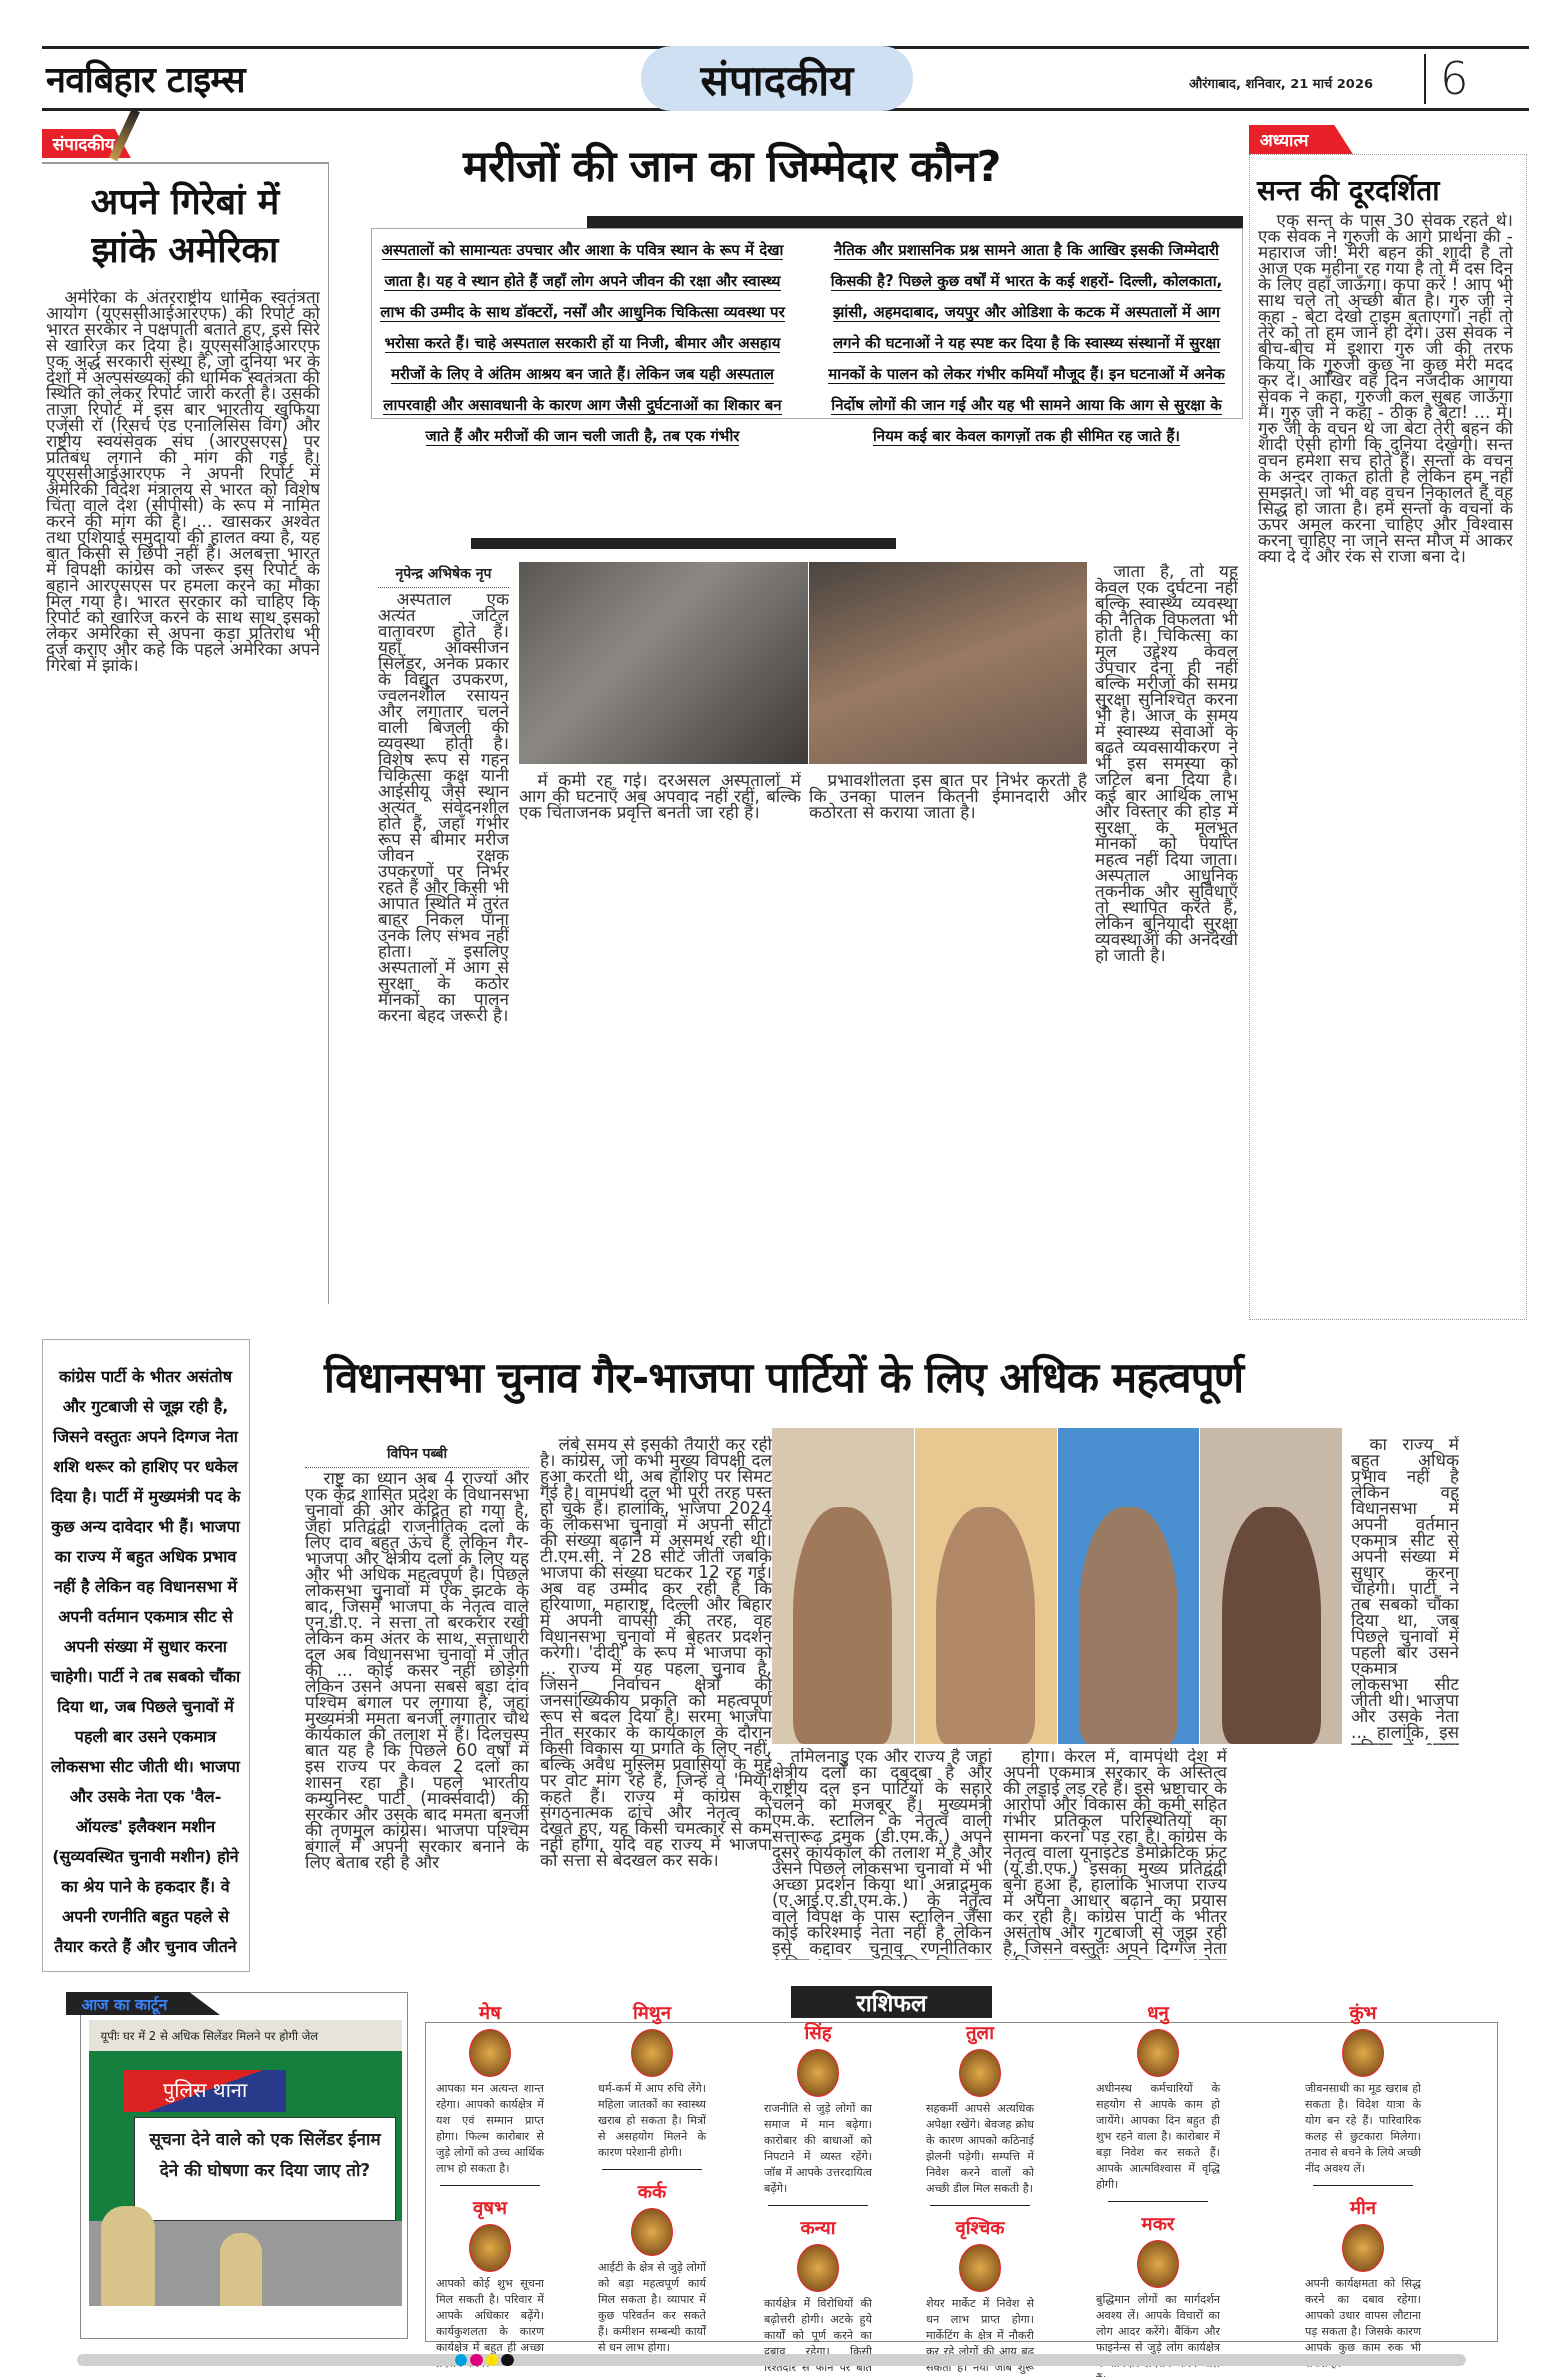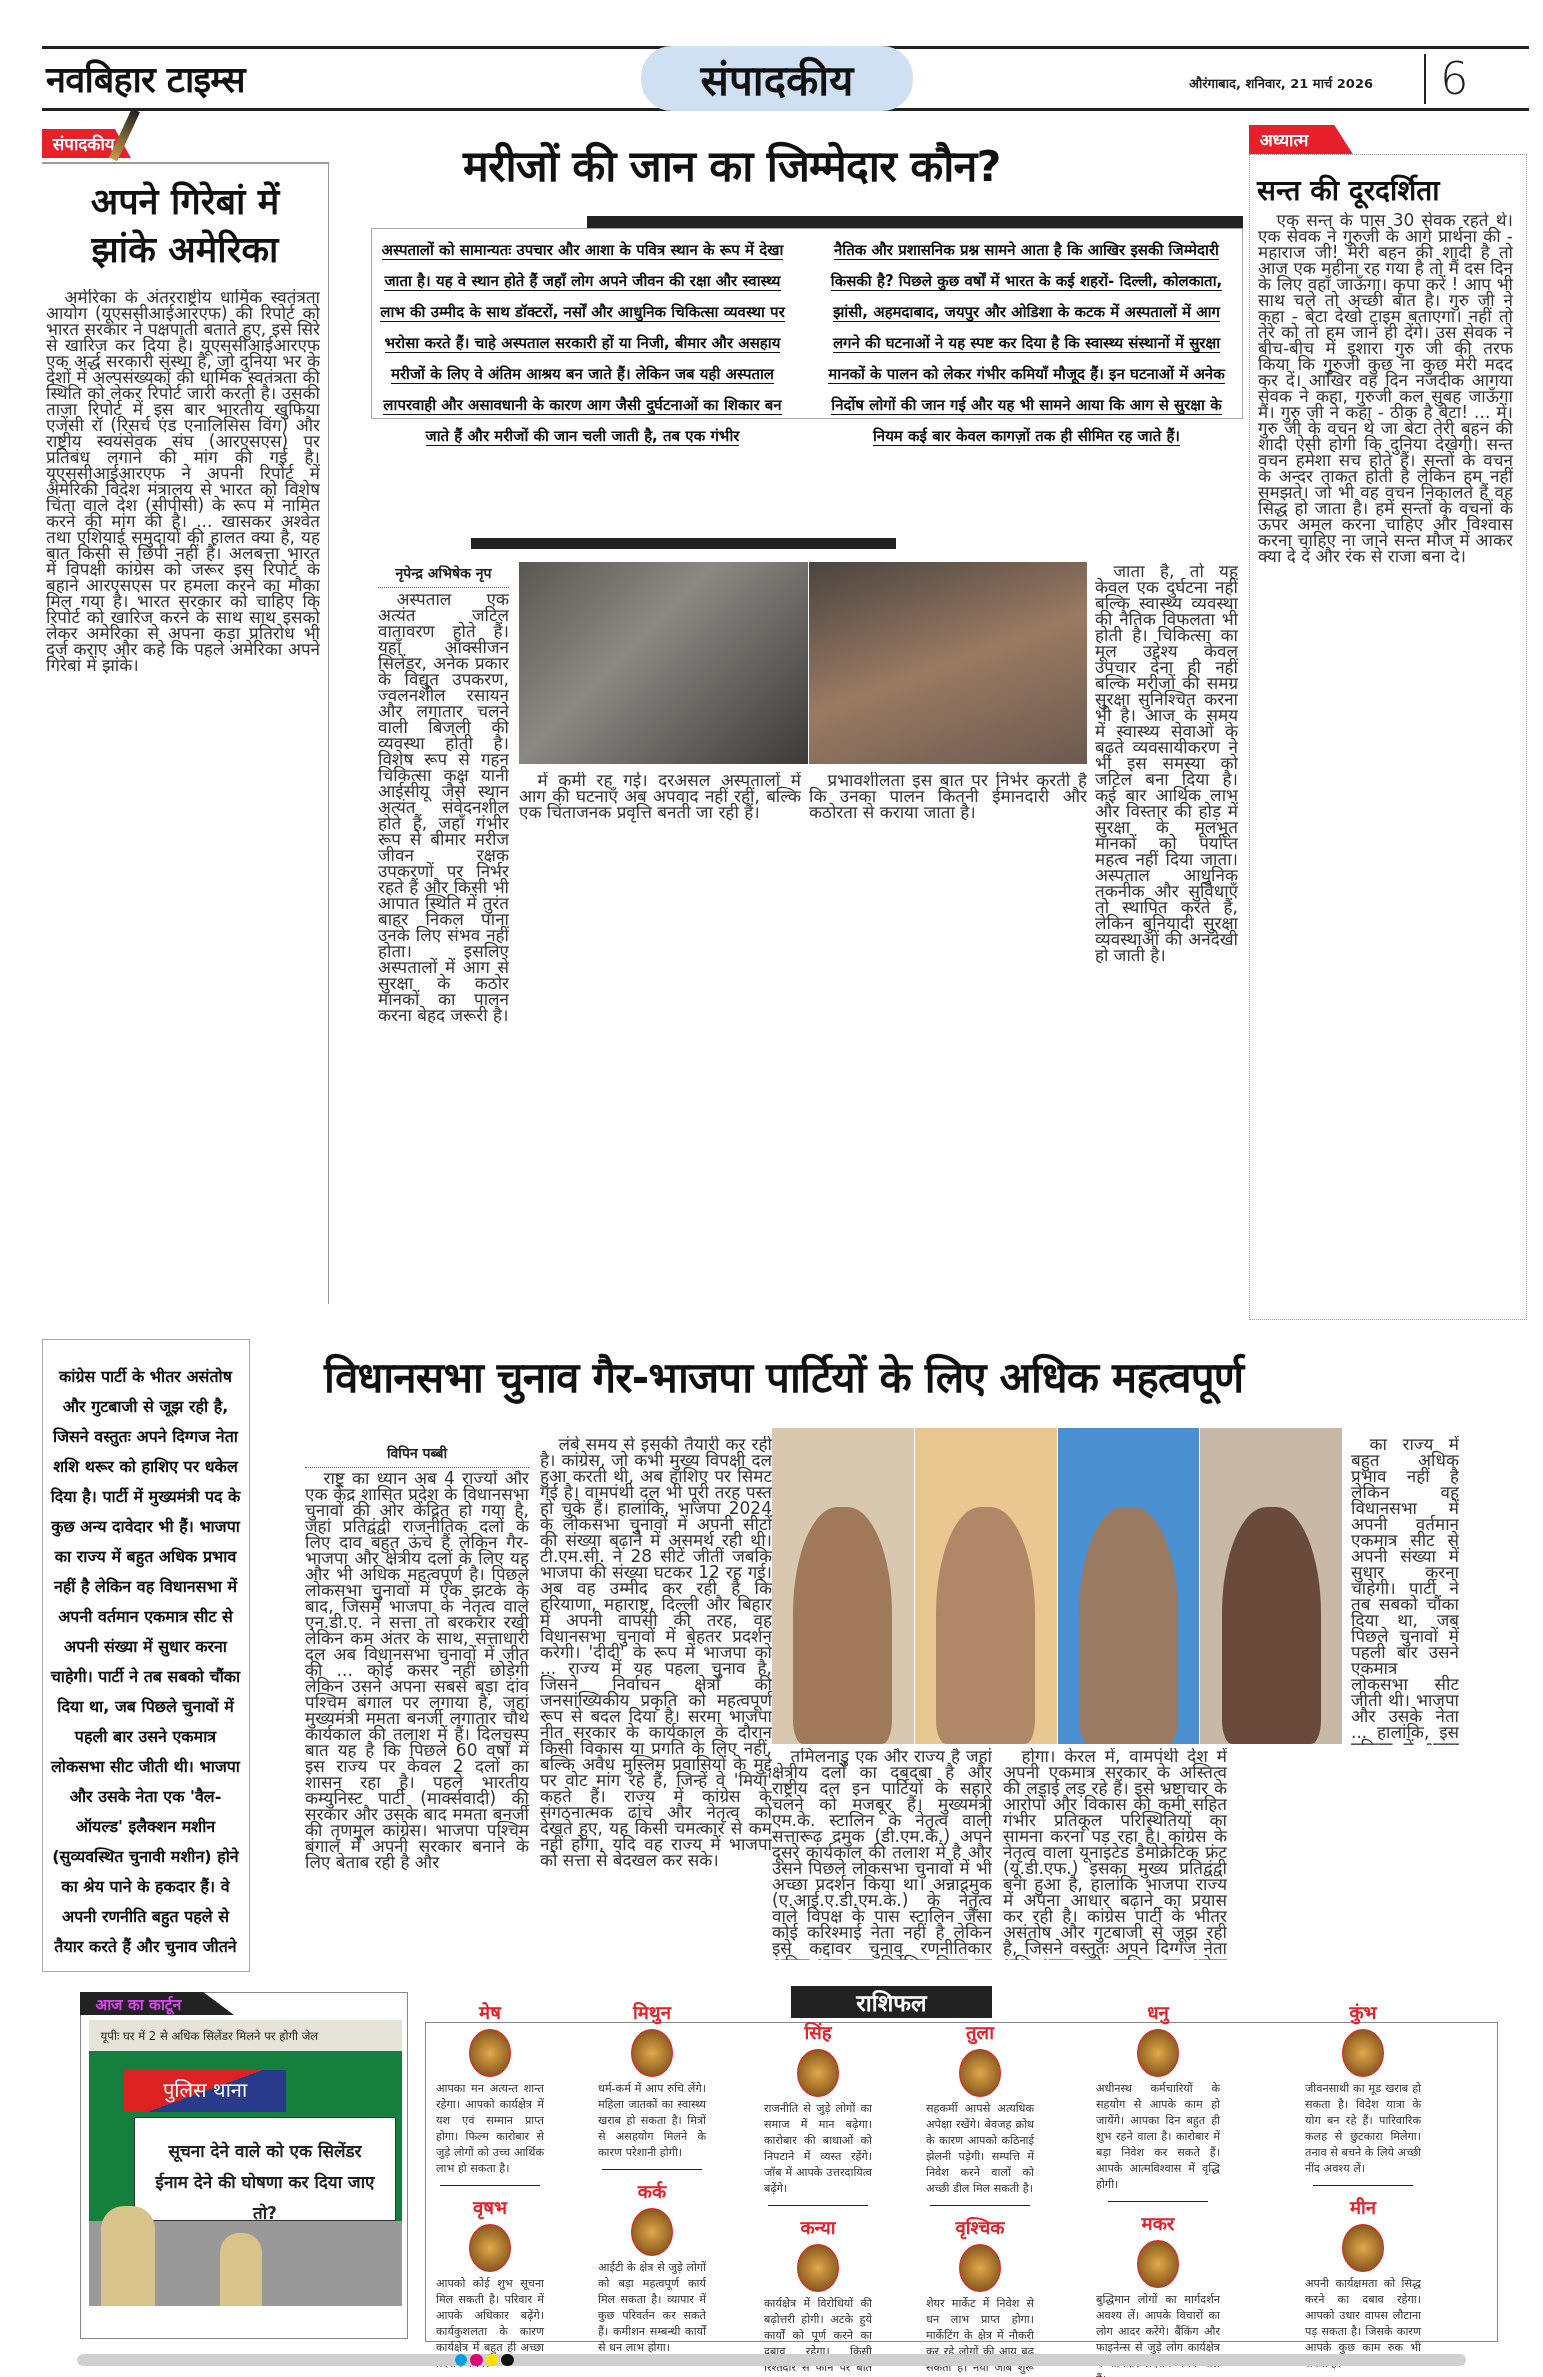--- a/index.html
+++ b/index.html
@@ -113,26 +113,26 @@
     <p>तमिलनाडु एक और राज्य है जहां क्षेत्रीय दलों का दबदबा है और राष्ट्रीय दल इन पार्टियों के सहारे चलने को मजबूर हैं। मुख्यमंत्री एम.के. स्टालिन के नेतृत्व वाली सत्तारूढ़ द्रमुक (डी.एम.के.) अपने दूसरे कार्यकाल की तलाश में है और उसने पिछले लोकसभा चुनावों में भी अच्छा प्रदर्शन किया था। अन्नाद्रमुक (ए.आई.ए.डी.एम.के.) के नेतृत्व वाले विपक्ष के पास स्टालिन जैसा कोई करिश्माई नेता नहीं है लेकिन इसे कद्दावर चुनाव रणनीतिकार अमित शाह द्वारा निर्देशित किया जा रहा है। इसके बावजूद, विपक्षी दलों के लिए स्टालिन की राह में रोड़े अटकाना एक कठिन कार्य</p>
   </div>
 <div class="abs col-text" style="left:1003px;top:1748px;width:224px;height:212px;overflow:hidden">
     <p>होगा। केरल में, वामपंथी देश में अपनी एकमात्र सरकार के अस्तित्व की लड़ाई लड़ रहे हैं। इसे भ्रष्टाचार के आरोपों और विकास की कमी सहित गंभीर प्रतिकूल परिस्थितियों का सामना करना पड़ रहा है। कांग्रेस के नेतृत्व वाला यूनाइटेड डैमोक्रेटिक फ्रंट (यू.डी.एफ.) इसका मुख्य प्रतिद्वंद्वी बना हुआ है, हालांकि भाजपा राज्य में अपना आधार बढ़ाने का प्रयास कर रही है। कांग्रेस पार्टी के भीतर असंतोष और गुटबाजी से जूझ रही है, जिसने वस्तुतः अपने दिग्गज नेता शशि थरूर को हाशिए पर धकेल दिया है। पार्टी में मुख्यमंत्री पद के कुछ अन्य दावेदार भी हैं। भाजपा</p>
   </div>
 <div class="abs col-text" style="left:1351px;top:1436px;width:108px;height:309px;overflow:hidden">
     <p>का राज्य में बहुत अधिक प्रभाव नहीं है लेकिन वह विधानसभा में अपनी वर्तमान एकमात्र सीट से अपनी संख्या में सुधार करना चाहेगी। पार्टी ने तब सबको चौंका दिया था, जब पिछले चुनावों में पहली बार उसने एकमात्र लोकसभा सीट जीती थी। भाजपा और उसके नेता ... हालांकि, इस प्रक्रिया में असम के सरमा जैसे इसके कुछ नेता अति कर देते हैं। चुनावी बयानबाजी के मामले में पार्टी को संयम बरतने की जरूरत है। कुल मिलाकर, जहां भाजपा अपने प्रदर्शन में सुधार के लिए उत्सुक होगी, वहीं 'इंडियन नैशनल डिवैल्पमैंटल इंक्लूसिव एलायंस' (इंडिया) के लिए दाव अधिक ऊंचे हैं, क्योंकि यदि गठबंधन सहयोगी अच्छा प्रदर्शन नहीं करते हैं, तो उसके पास खोने के लिए बहुत कुछ है।</p>
   </div>
 
 <div class="abs" style="left:80px;top:1992px;width:328px;height:347px;border:0.8px solid #888"></div>
-<div class="abs" style="left:80px;top:1992px;width:154px;height:23px;background:#222;color:#d946ef;font-weight:bold;font-size:15.4px;padding:1.5px 15.4px;clip-path:polygon(0 0,80% 0,100% 100%,0 100%)">आज का कार्टून</div>
+<div class="abs" style="left:66px;top:1992px;width:154px;height:23px;background:#222;color:#3b82f6;font-weight:bold;font-size:15.4px;padding:1.5px 15.4px;clip-path:polygon(0 0,80% 0,100% 100%,0 100%)">आज का कार्टून</div>
 <div class="abs" style="left:89px;top:2020px;width:313px;height:31px;background:#e6e4d8;font-size:11.6px;padding:7.7px 11.6px;color:#222">यूपीः घर में 2 से अधिक सिलेंडर मिलने पर होगी जेल</div>
 <div class="abs" style="left:89px;top:2051px;width:313px;height:255px;background:#15803d;overflow:hidden">
   <div style="position:absolute;left:35px;top:19.3px;width:162px;height:42px;background:linear-gradient(160deg,#d22 50%,#2a3a8a 50%);color:#fff;font-size:20px;text-align:center;padding-top:6.2px">पुलिस थाना</div>
   <div style="position:absolute;left:0;bottom:0;width:100%;height:85px;background:#999"></div>
-  <div style="position:absolute;left:45px;top:66px;width:262px;height:104px;background:#fff;border:0.8px solid #333;font-size:17px;line-height:31px;text-align:center;padding:18px;font-weight:bold;color:#222">सूचना देने वाले को एक सिलेंडर ईनाम देने की घोषणा कर दिया जाए तो?</div>
+  <div style="position:absolute;left:45px;top:66px;width:262px;height:104px;background:#fff;border:0.8px solid #333;font-size:17px;line-height:31px;text-align:center;padding:6px;font-weight:bold;color:#222">सूचना देने वाले को एक सिलेंडर ईनाम देने की घोषणा कर दिया जाए तो?</div>
   <div style="position:absolute;left:11.6px;bottom:0;width:54px;height:100px;background:#d8c48a;border-radius:23px 23px 0 0"></div>
   <div style="position:absolute;left:131px;bottom:0;width:42px;height:73px;background:#d8c48a;border-radius:19.3px 19.3px 0 0"></div>
 </div>
 
 <div class="abs" style="left:425px;top:2022px;width:1073px;height:320px;border:0.8px solid #888"></div>
 <div class="abs" style="left:791px;top:1986px;width:201px;height:32px;background:#222;color:#fff;font-weight:bold;font-size:23px;text-align:center">राशिफल</div>
 
 <div class="rcol" style="left:436px;top:1999px">
   <div class="rashi-name">मेष</div>
     <div class="rashi-icon"></div>

